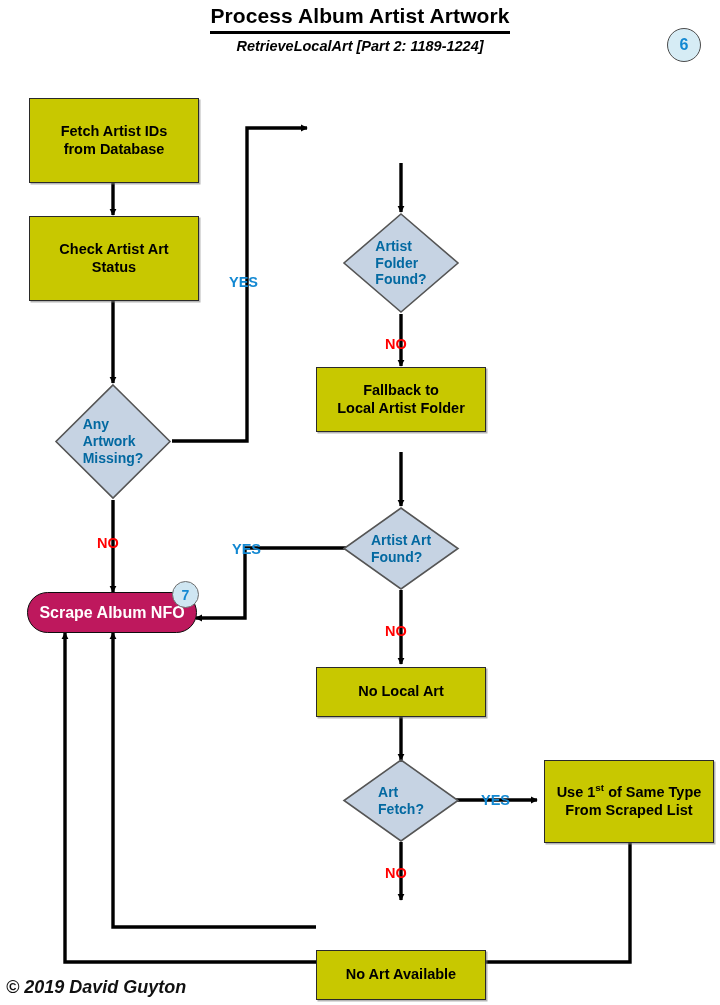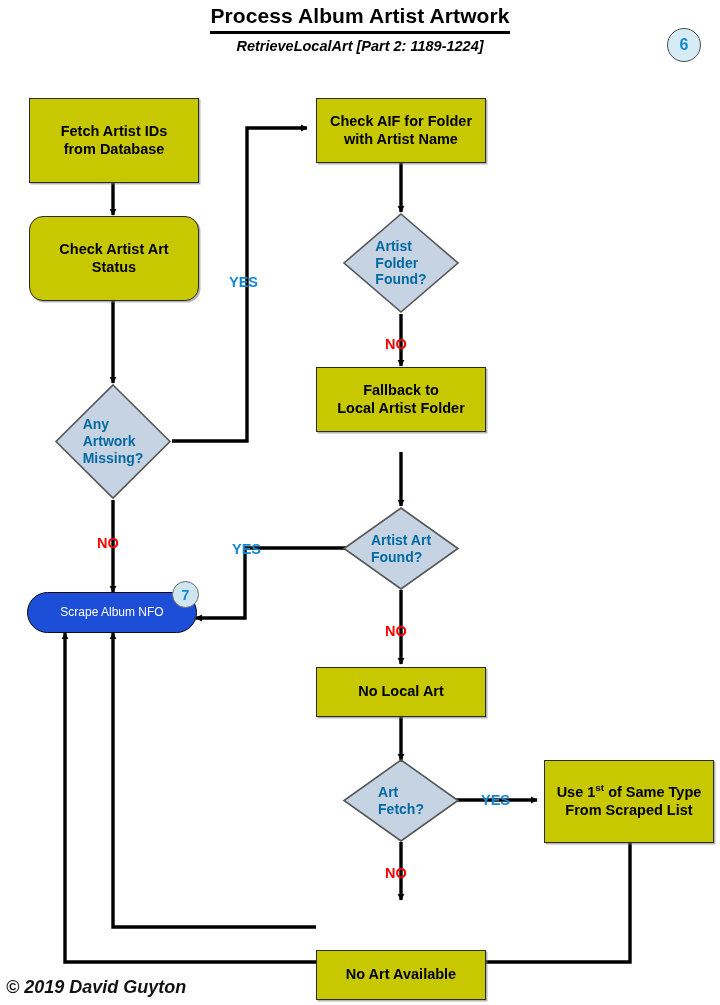--- a/index.html
+++ b/index.html
@@ -48,22 +48,22 @@
         align-items:center;justify-content:center;text-align:center;}
 
   .proc{
     background:#c8c800;border:1.4px solid #2a2a2a;
     box-shadow:1.5px 1.5px 0 rgba(120,120,120,.55);
     color:#000;font-weight:bold;font-size:14.5px;line-height:1.22;
     padding:2px 4px;z-index:3;
   }
 
   .term{
-    background:#1d4ed8;border:1.6px solid #0d0d0d;border-radius:26px;
-    color:#ffffff;font-weight:normal;font-size:12px;line-height:1.1;
+    background:#be185d;border:1.6px solid #0d0d0d;border-radius:26px;
+    color:#ffffff;font-weight:bold;font-size:16px;line-height:1.1;
     z-index:4;
   }
 
   .dec-wrap{position:absolute;z-index:3;}
   .dec-wrap .dia{
     position:absolute;left:0;top:0;width:100%;height:100%;
   }
   .dec-wrap .dia-label{
     position:absolute;left:0;top:0;width:100%;height:100%;
     display:flex;align-items:center;justify-content:center;
@@ -127,43 +127,39 @@
     <span>Process Album Artist Artwork</span>
   </div>
   <div class="subtitle">RetrieveLocalArt [Part 2: 1189-1224]</div>
   <div class="page-badge" style="left:667px;top:28px;">6</div>
 
   <div class="node proc" style="left:29px;top:98px;width:170px;height:85px;">
     <span style="white-space:pre-line">Fetch Artist IDs
 from Database</span>
   </div>
 
-  <div class="node proc" style="left:29px;top:216px;width:170px;height:85px;border-radius:14px;">
+  <div class="node proc" style="left:29px;top:216px;width:170px;height:85px;">
     <span style="white-space:pre-line">Check Artist Art
 Status</span>
   </div>
 
   <div class="dec-wrap" style="left:54px;top:383px;width:118px;height:117px;">
     <svg class="dia" viewBox="0 0 118 117">
       <polygon points="59,2 116,58.5 59,115 2,58.5" fill="#c6d3e3" stroke="#555" stroke-width="1.6"></polygon>
     </svg>
     <div class="dia-label" style="white-space:pre-line">Any
 Artwork
 Missing?</div>
   </div>
 
   <div class="node term" style="left:27px;top:592px;width:170px;height:41px;">
     <span>Scrape Album NFO</span>
   </div>
   <div class="badge-small" style="left:172px;top:581px;">7</div>
 
-  <div class="node proc" style="left:316px;top:98px;width:170px;height:65px;">
-    <span style="white-space:pre-line">Check AIF for Folder
-with Artist Name</span>
-  </div>
 
   <div class="dec-wrap" style="left:342px;top:212px;width:118px;height:102px;">
     <svg class="dia" viewBox="0 0 118 102">
       <polygon points="59,2 116,51 59,100 2,51" fill="#c6d3e3" stroke="#555" stroke-width="1.6"></polygon>
     </svg>
     <div class="dia-label" style="white-space:pre-line">Artist
 Folder
 Found?</div>
   </div>
 

